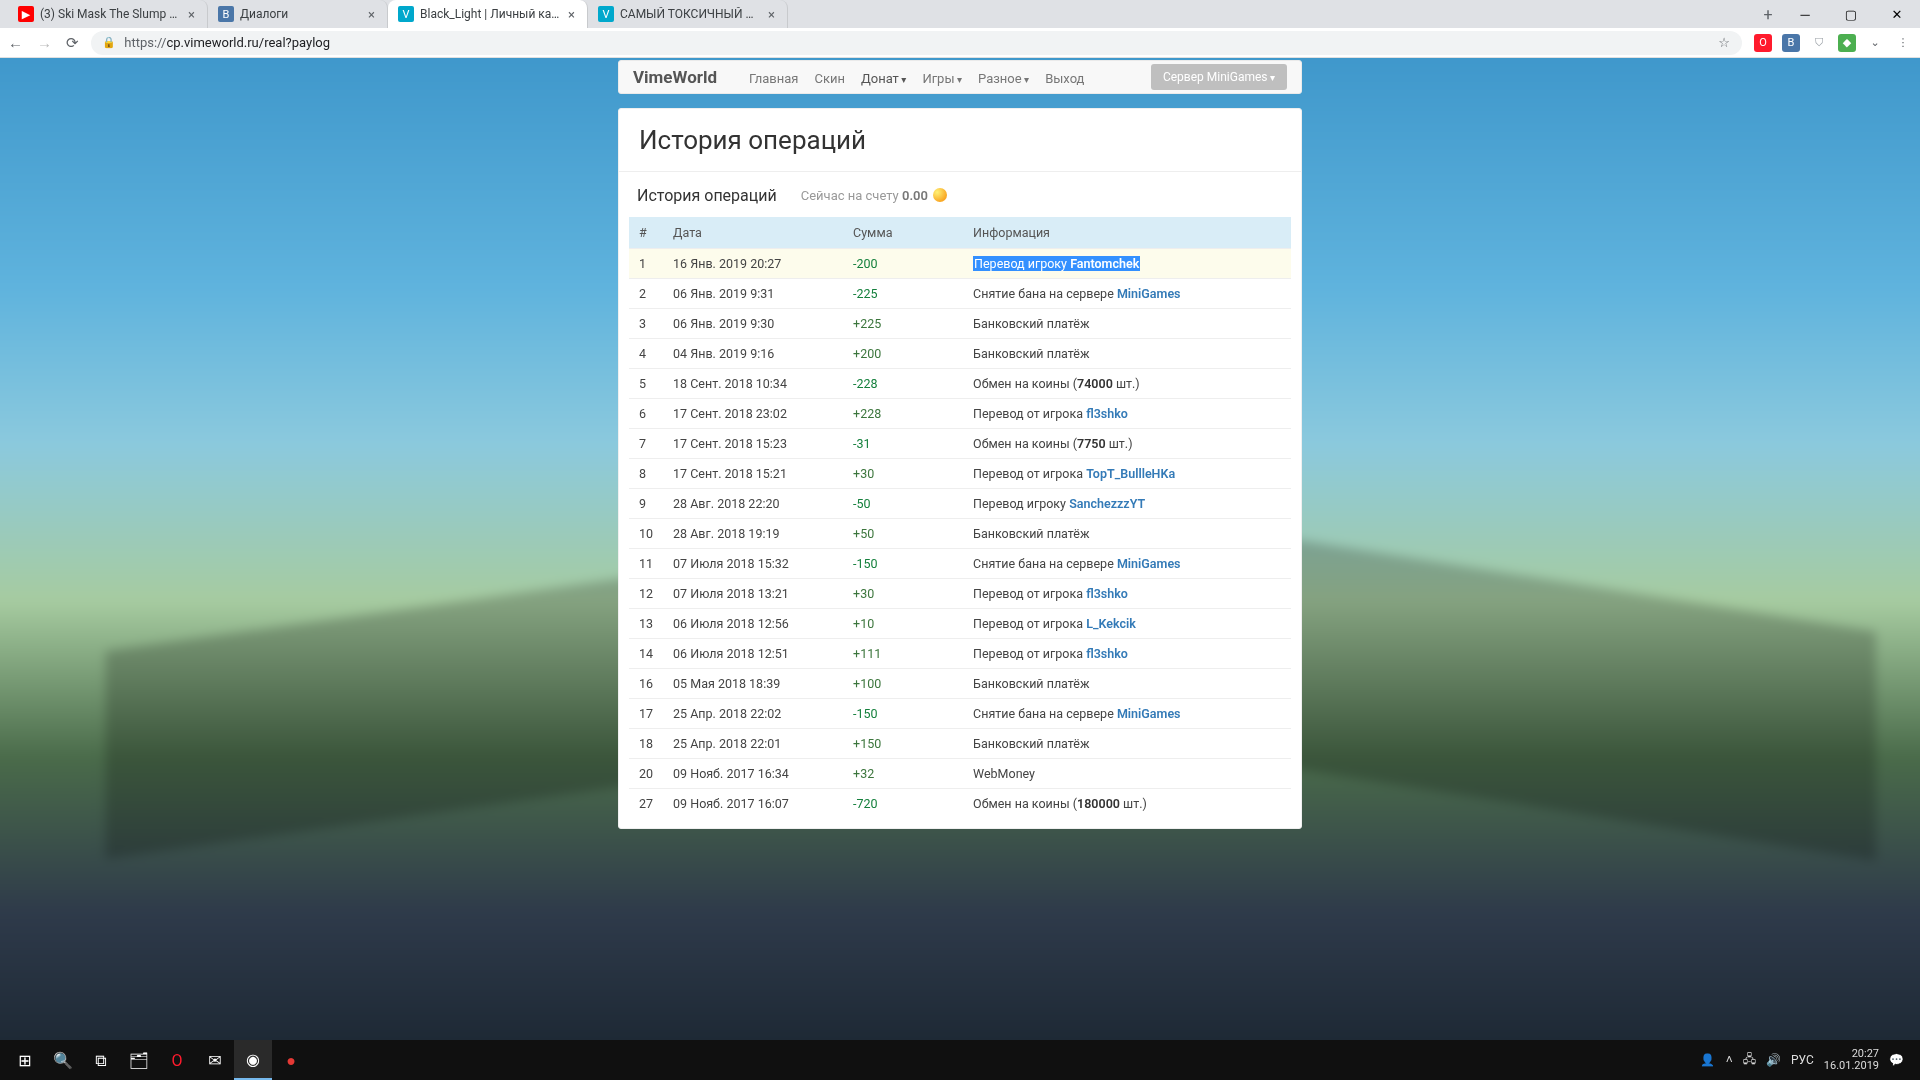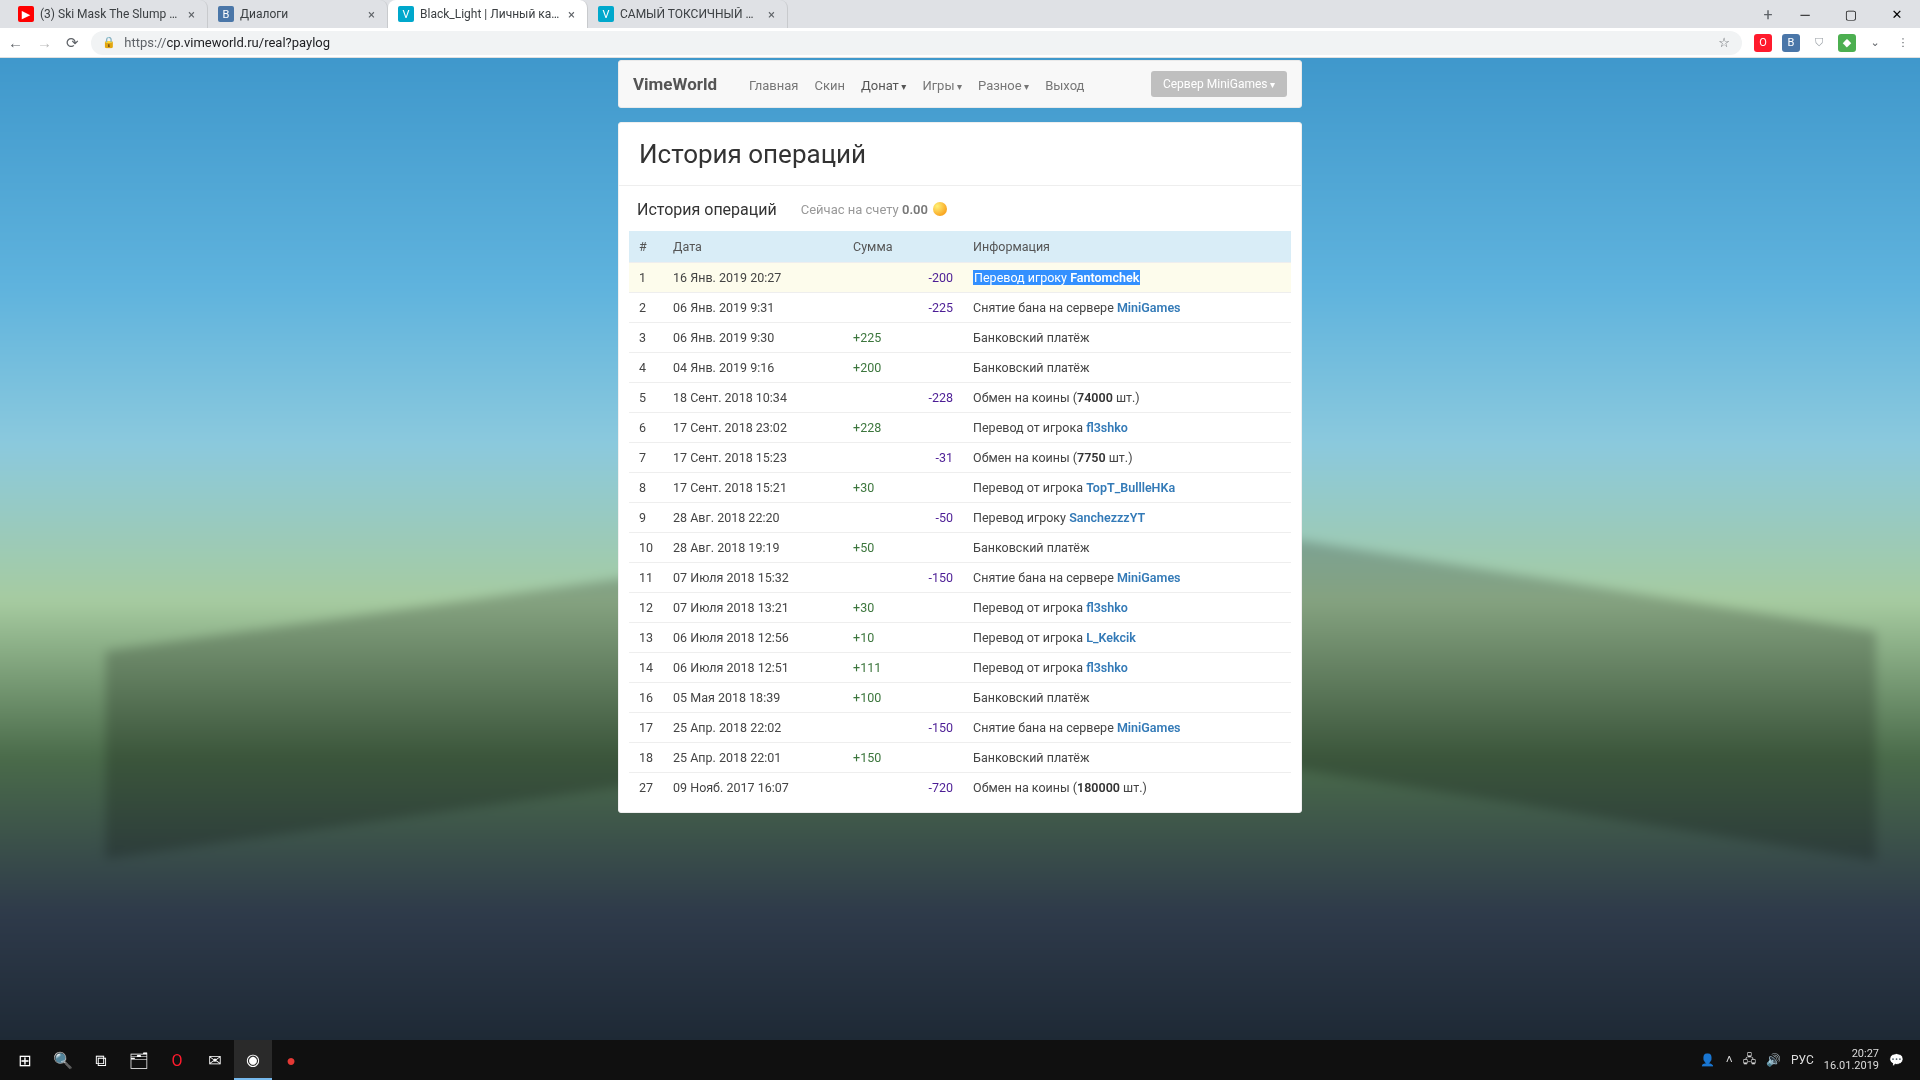--- a/index.html
+++ b/index.html
@@ -41,21 +41,21 @@
   
   .page-wrap { height: calc(1080px - 28px - 30px - 40px); position: relative; overflow: hidden; }
   .bgimg { position: absolute; inset: 0; background: linear-gradient(180deg, #3b94c9 0%, #5fb3dd 25%, #8bc9dd 40%, #a6cba0 55%, #4a6b4a 70%, #2e3a4a 85%, #1a2530 100%); filter: blur(5px); transform: scale(1.06); }
   .bgimg::before, .bgimg::after { content:""; position:absolute; background: rgba(0,0,0,0.2); }
   .bgimg::before { left:8%; top:55%; width:35%; height:20%; transform: skewY(-8deg); }
   .bgimg::after { right:5%; top:52%; width:38%; height:22%; transform: skewY(9deg); }
 
   .content { position: relative; width: 684px; margin: 0 auto; }
 
   
-  .sitenav { height: 48px; background: #f8f8f8; display: flex; align-items: center; padding: 8px 14px; gap: 16px; border: 1px solid #eaeaea; border-radius: 3px; margin-top: 2px; }
+  .sitenav { height: 34px; background: #f8f8f8; display: flex; align-items: center; padding: 8px 14px; gap: 16px; border: 1px solid #eaeaea; border-radius: 3px; margin-top: 2px; }
   .brand { font-weight: 700; font-size: 17px; color: #555; margin-right: 8px; }
   .sitenav a { color: #777; font-size: 13px; text-decoration: none; padding: 6px 8px; cursor: pointer; }
   .sitenav a.active { color: #555; }
   .sitenav .caret::after { content: " ▾"; font-size: 10px; }
   .sitenav .spacer { flex: 1; }
   .server-btn { background: #bfbfbf; color: #fff; border: none; border-radius: 3px; padding: 6px 12px; font-size: 12px; cursor: pointer; }
   .server-btn::after { content: " ▾"; font-size: 10px; }
 
   .panel { background: #fff; margin-top: 14px; border-radius: 3px; border: 1px solid #efefef; }
   .panel-header { padding: 16px 20px; border-bottom: 1px solid #eee; }
@@ -68,21 +68,21 @@
   .coin { display: inline-block; width: 14px; height: 14px; border-radius: 50%; background: radial-gradient(circle at 30% 30%, #fff176 0%, #f9a825 70%); vertical-align: -2px; margin-left: 2px; }
 
   table { width: calc(100% - 20px); margin: 6px 10px 10px 10px; border-collapse: collapse; font-size: 12.5px; }
   thead tr { background: #d9edf7; }
   th { text-align: left; font-weight: 400; color: #555; padding: 8px 10px; }
   td { padding: 7px 10px; border-top: 1px solid #eee; color: #444; }
   th:nth-child(1), td:nth-child(1) { width: 34px; }
   th:nth-child(2), td:nth-child(2) { width: 180px; }
   th:nth-child(3), td:nth-child(3) { width: 120px; }
   tr.hl { background: #fdfcec; }
-  .sum-neg { color: #4c1d95; text-align: right; }
+  .sum-neg { color: #15803d; }
   .sum-pos { color: #3c763d; }
   .info-link { color: #337ab7; font-weight: 600; }
   .info-bold { font-weight: 600; color: #333; }
   .sel { background: #3390ff; color: #fff; padding: 0 1px; }
   .sel .info-link { color: #fff; }
 
   
   .taskbar { position: absolute; bottom: 0; left: 0; right: 0; height: 40px; background: #101010; display: flex; align-items: center; padding: 0 6px; color: #fff; font-size: 12px; }
   .taskbar .tb-icon { width: 38px; height: 40px; display: flex; align-items: center; justify-content: center; font-size: 16px; cursor: pointer; }
   .tb-start { font-size: 15px; }
@@ -275,20 +275,26 @@
               <td>17</td>
               <td>25 Апр. 2018 22:02</td>
               <td class="sum-neg">-150</td>
               <td><span><span>Снятие бана на сервере </span><span class="info-link">MiniGames</span></span></td>
             </tr>
             <tr>
               <td>18</td>
               <td>25 Апр. 2018 22:01</td>
               <td class="sum-pos">+150</td>
               <td><span><span>Банковский платёж</span></span></td>
+            </tr>
+            <tr>
+              <td>20</td>
+              <td>09 Нояб. 2017 16:34</td>
+              <td class="sum-pos">+32</td>
+              <td><span><span>WebMoney</span></span></td>
             </tr>
             <tr>
               <td>27</td>
               <td>09 Нояб. 2017 16:07</td>
               <td class="sum-neg">-720</td>
               <td><span><span>Обмен на коины (</span><span class="info-bold">180000</span><span> шт.)</span></span></td>
             </tr>
           </tbody>
       </table>
     </div>

